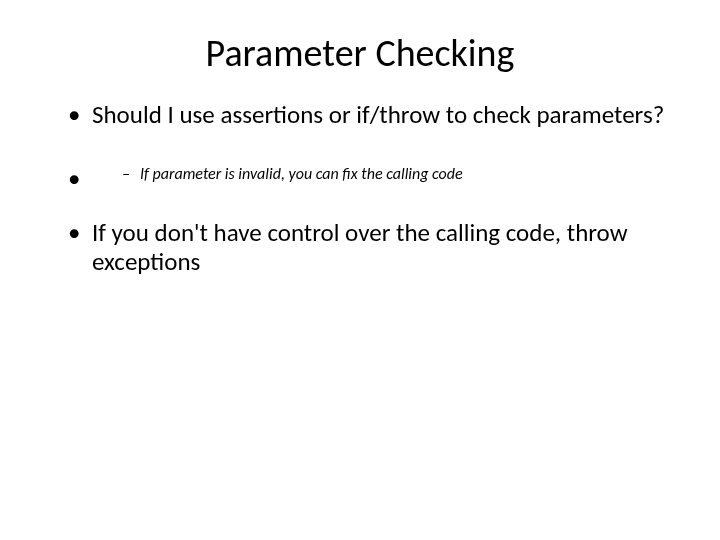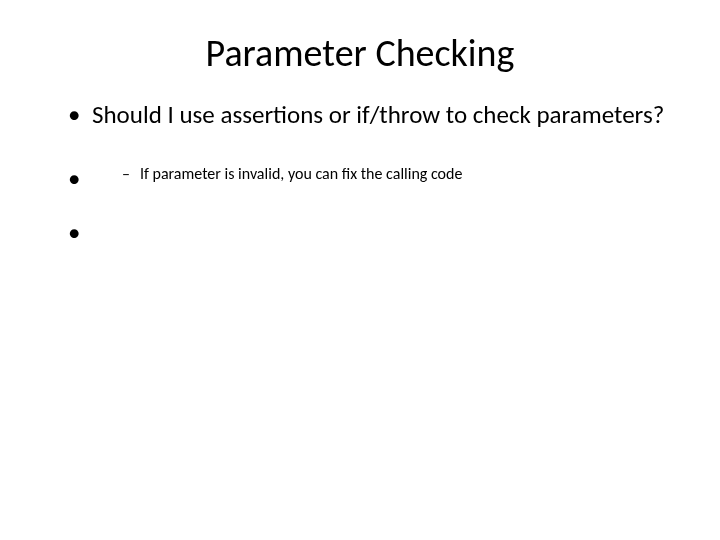--- a/index.html
+++ b/index.html
@@ -47,20 +47,21 @@
     list-style: none;
     margin: 6px 0 0 0;
     padding: 0 0 0 30px;
   }
   ul.level2 > li {
     position: relative;
     font-size: 16px;
     line-height: 1.25;
     padding-left: 18px;
     margin-bottom: 4px;
+    font-style: italic;
   }
   ul.level2 > li::before {
     content: "–";
     position: absolute;
     left: 0;
     top: 0;
   }
 </style>
 </head>
 <body>
@@ -72,15 +73,16 @@
       <span>Should I use assertions or if/throw to check parameters?</span>
     </li>
     <li>
       <ul class="level2">
         <li>
           <span>If parameter is invalid, you can fix the calling code</span>
         </li>
       </ul>
     </li>
     <li>
+      <span>If you don't have control over the calling code, throw exceptions</span>
     </li>
   </ul>
 </div>
 
 </body></html>

